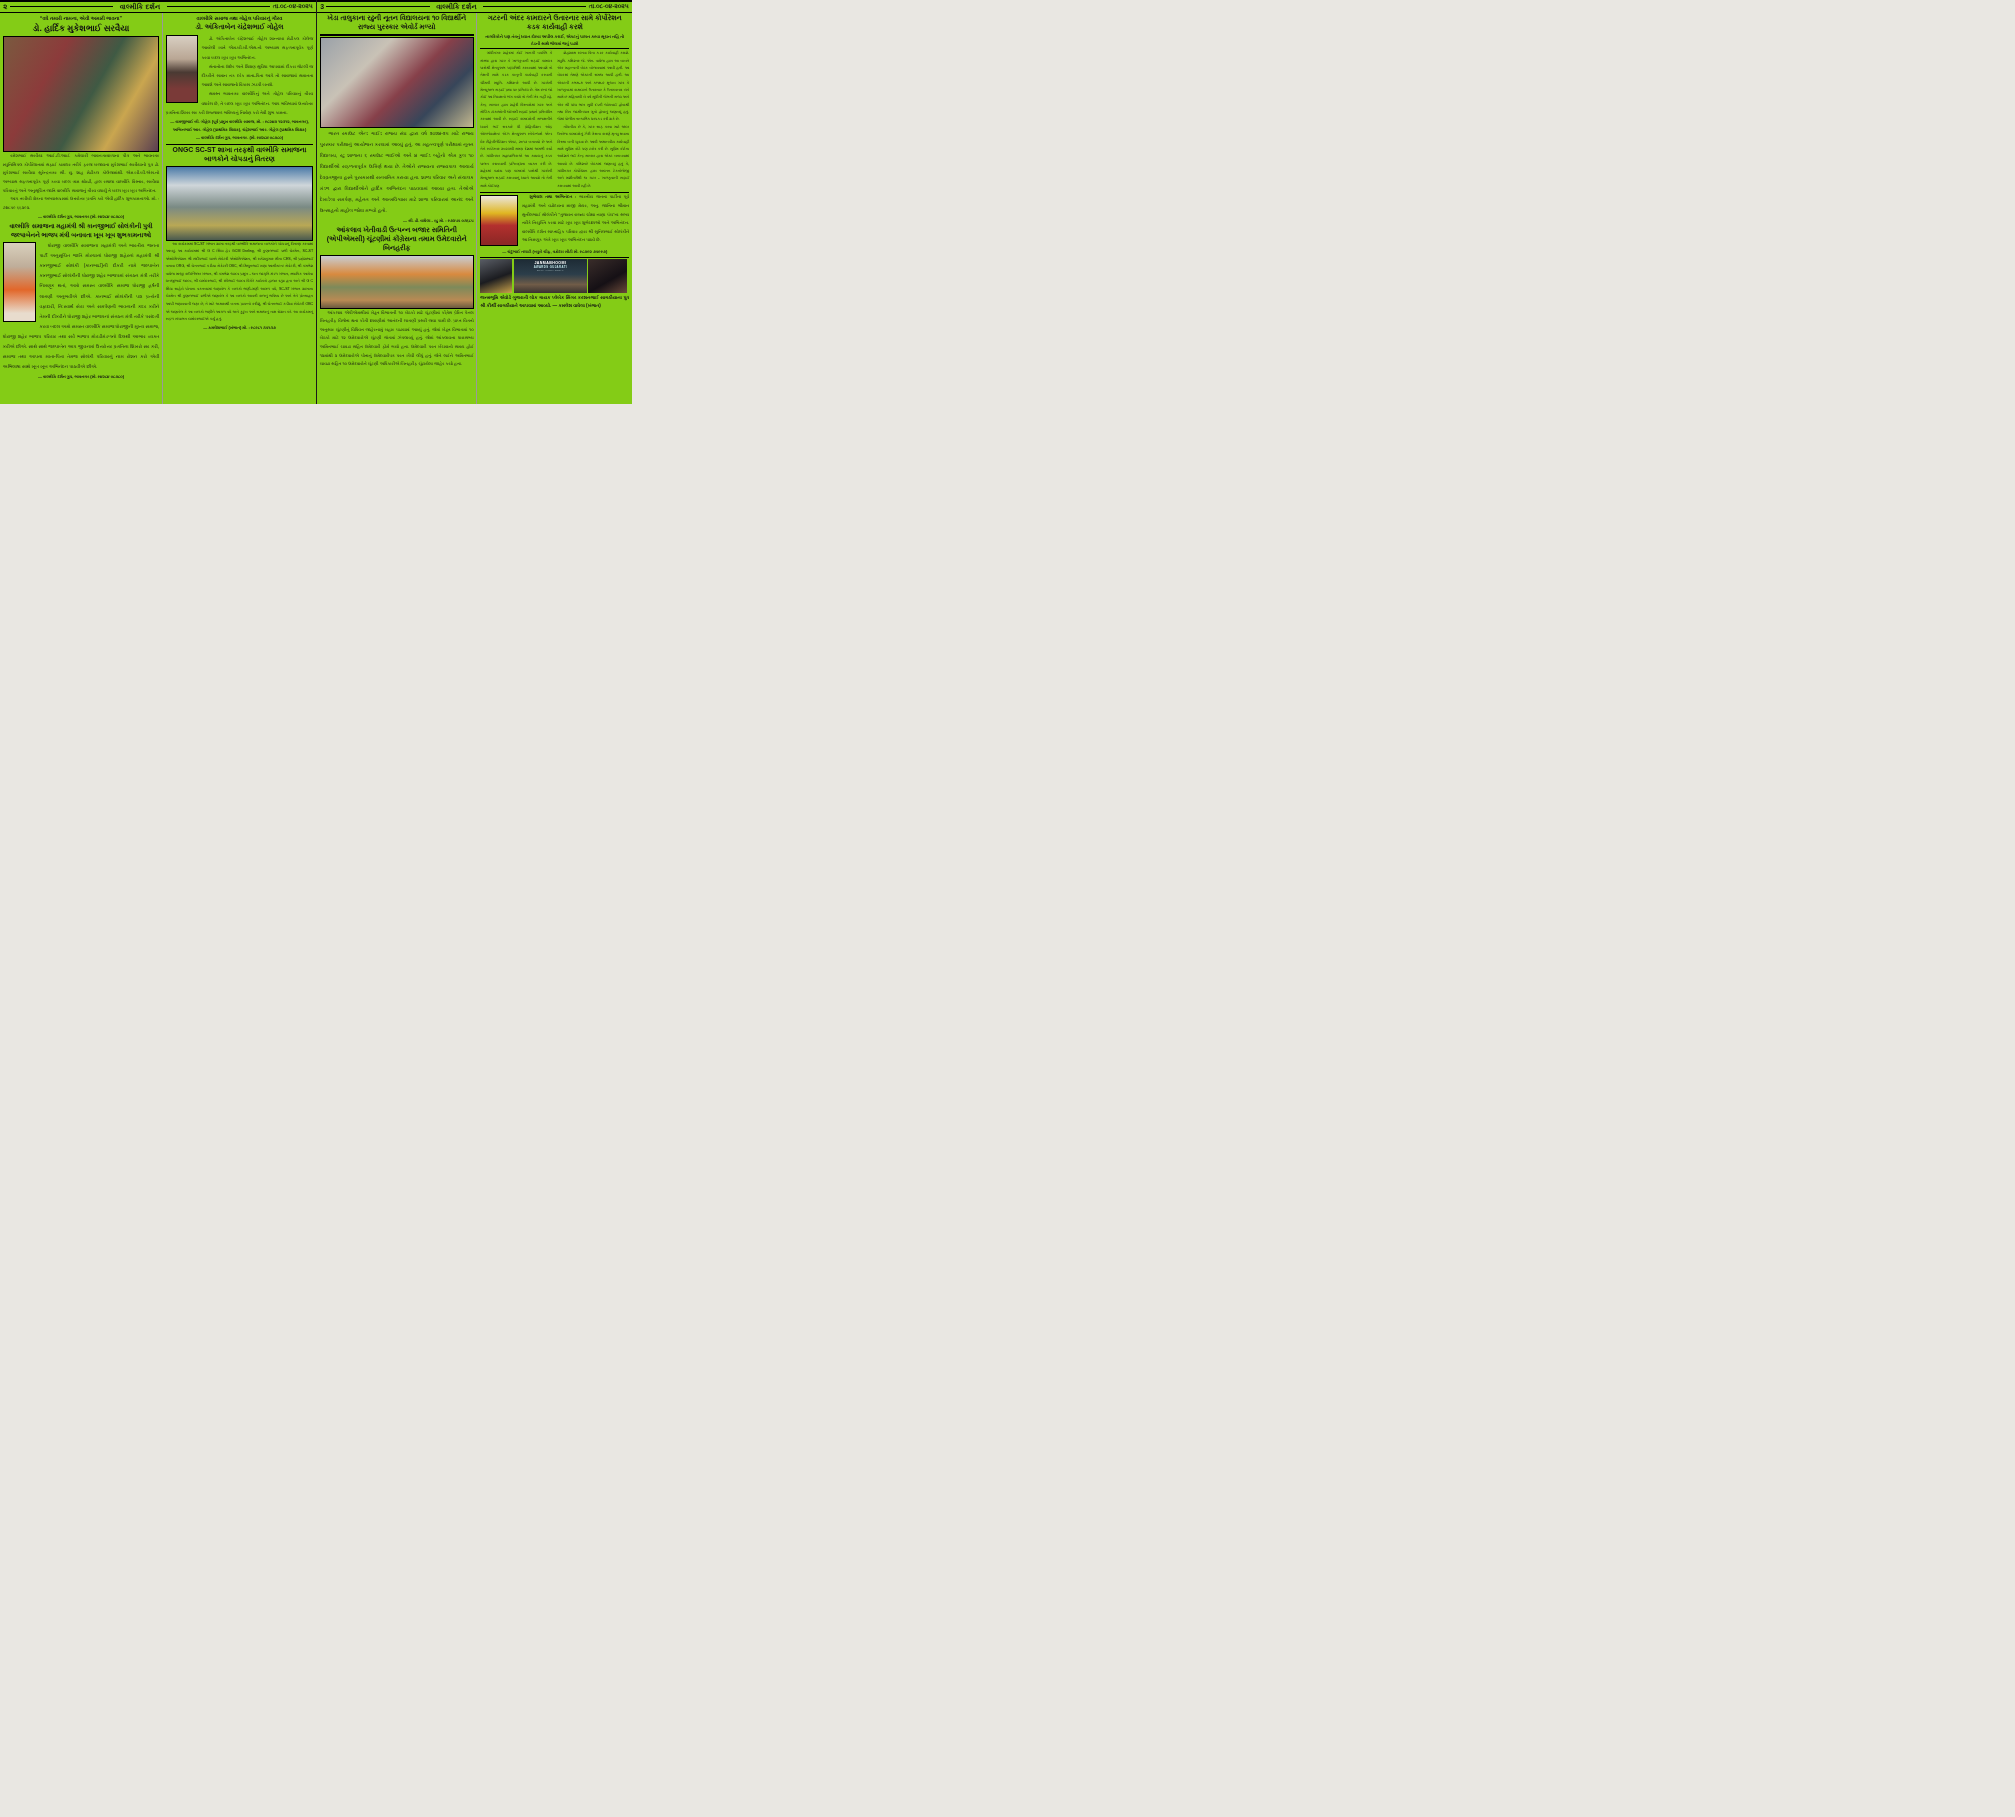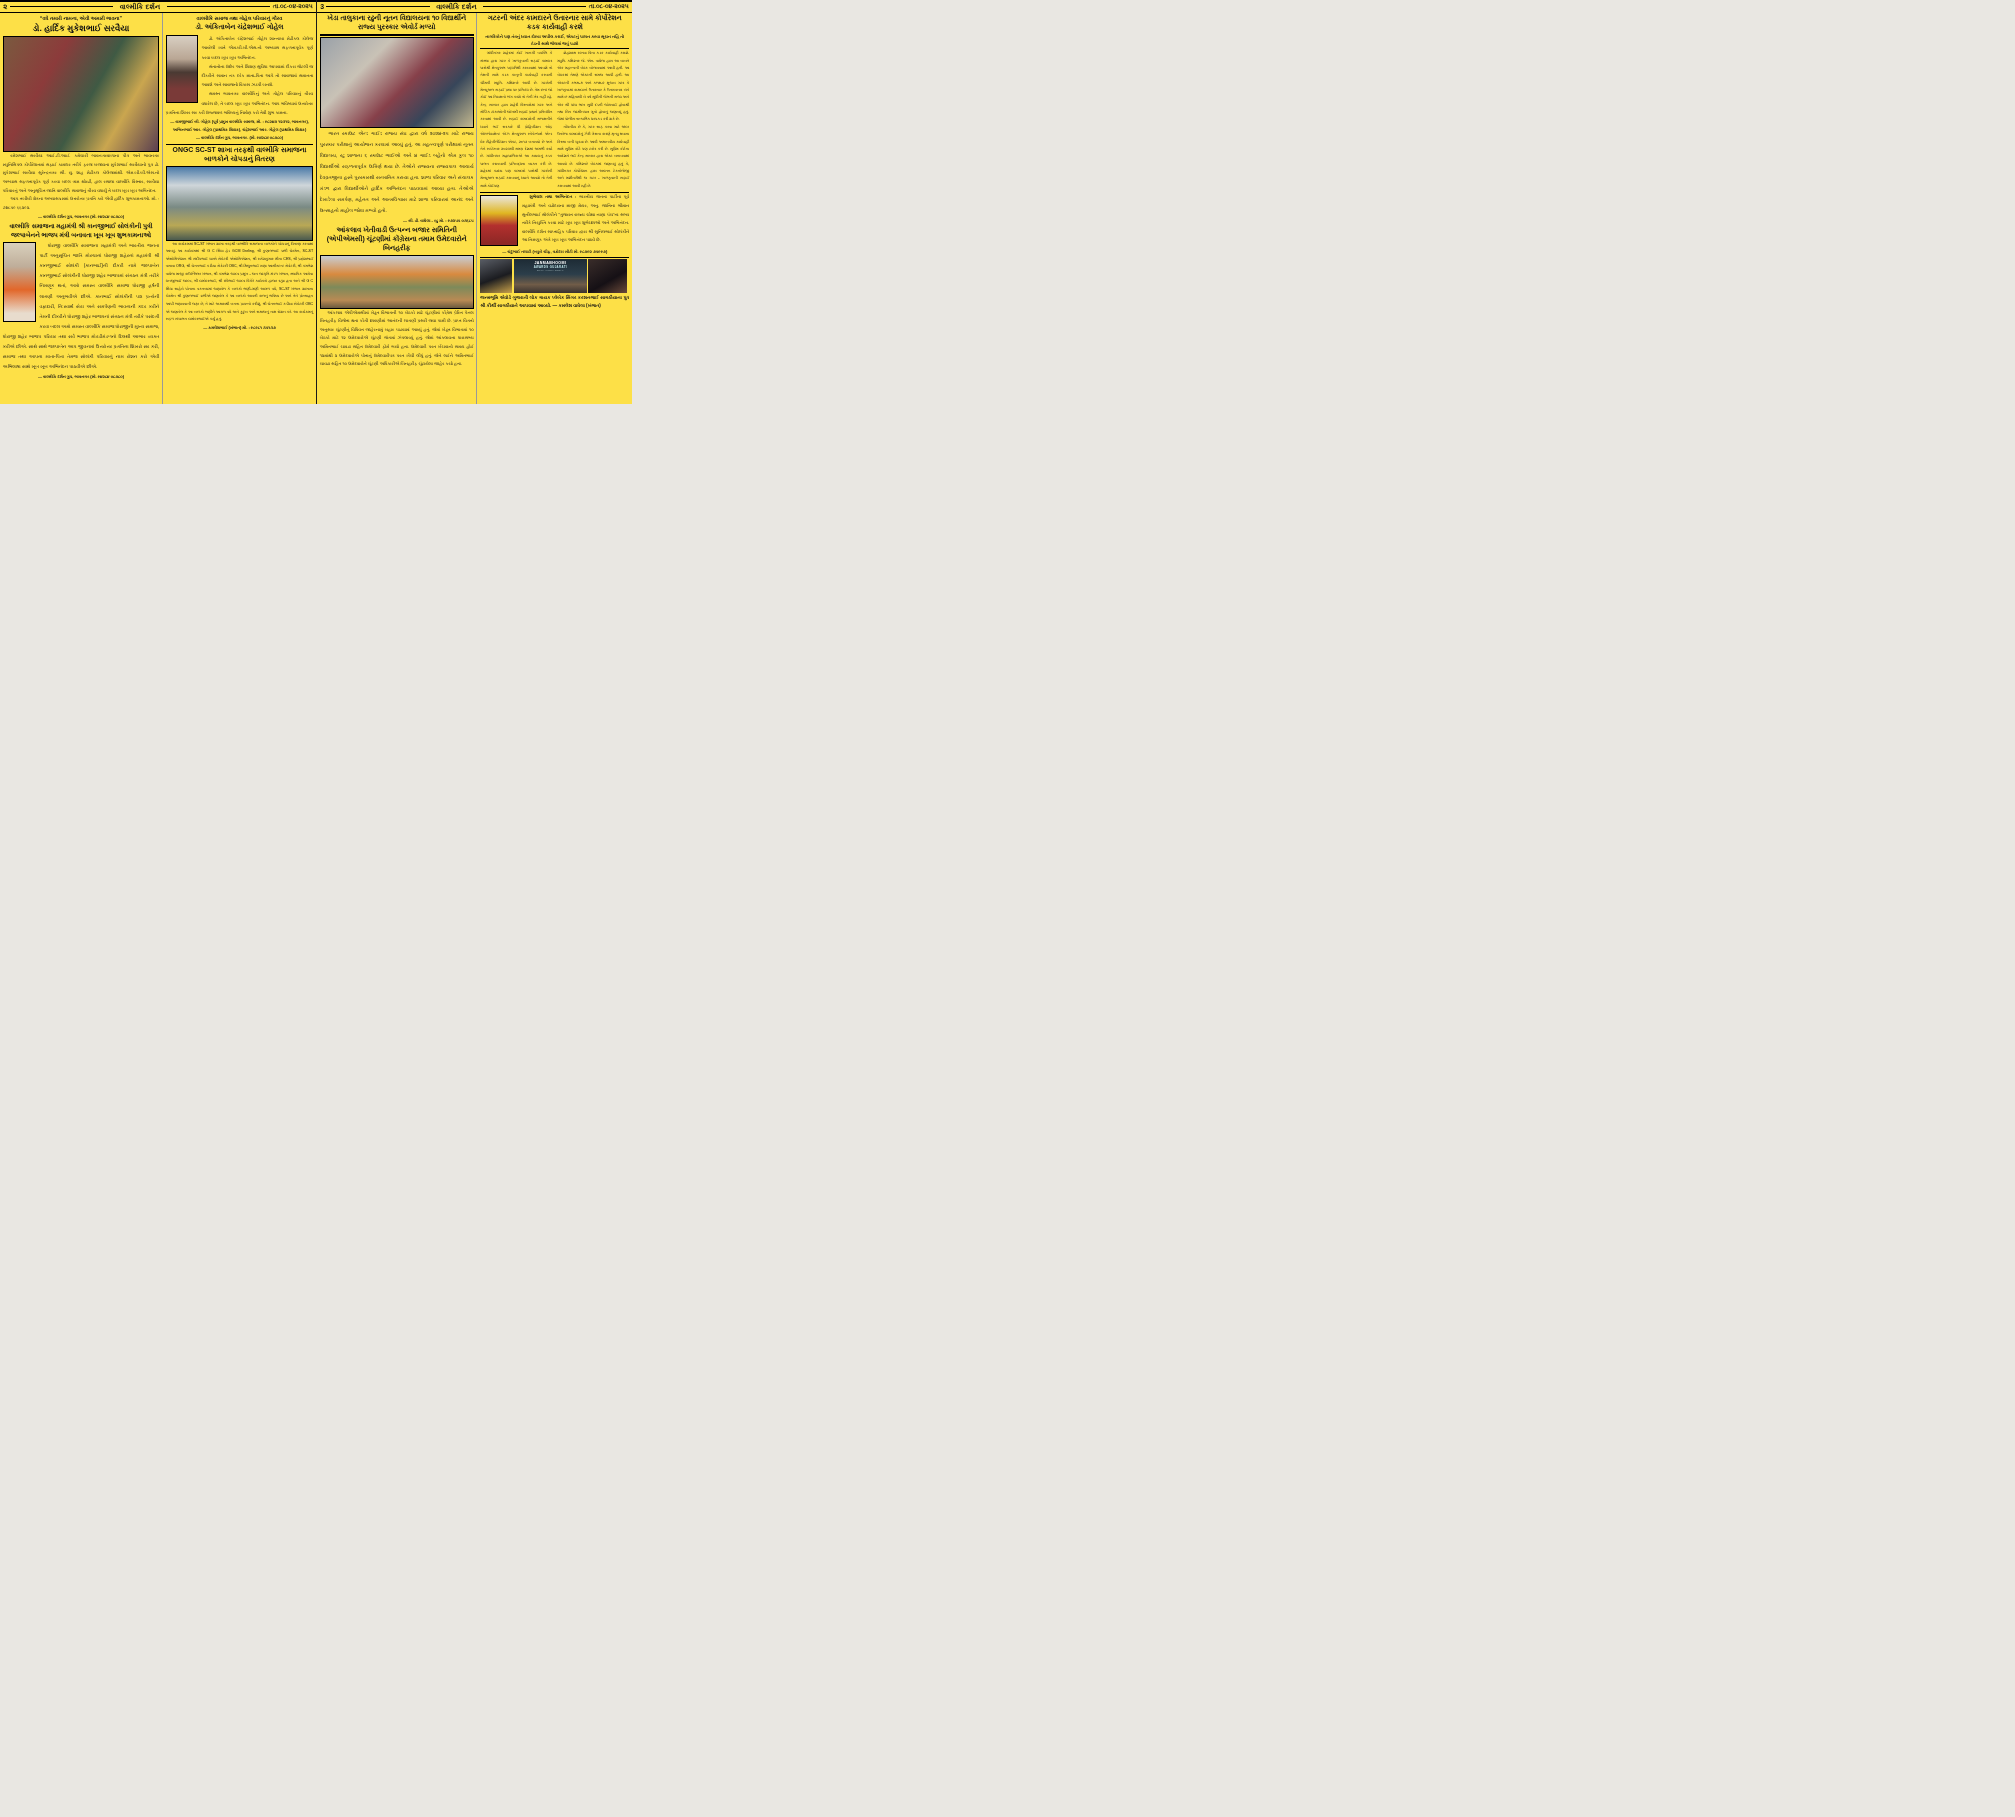--- a/index.html
+++ b/index.html
@@ -1,18 +1,18 @@
 <!DOCTYPE html>
 <html style="font-size:6.4px"><head>
 <meta charset="utf-8">
 <style>
   * { margin:0; padding:0; box-sizing:border-box; }
   html,body { background:#e9e7e2; }
   body { font-family:"Liberation Sans","DejaVu Sans",sans-serif; color:#111; }
-  .sheet { width:632px; height:404px; background:#fde047; display:flex; overflow:hidden; }
+  .sheet { width:632px; height:404px; background:#84cc16; display:flex; overflow:hidden; }
   .page { width:316px; display:flex; flex-direction:column; overflow:hidden; }
   .page.right { border-left:0.8px solid #1a1a1a; }
 
   
   .hdr { height:12.5px; border-top:2px solid #000; border-bottom:1.2px solid #000;
          display:flex; align-items:center; padding:0 3.2px; flex:0 0 auto; }
   .hdr .pno { font-size:6.9px; font-weight:800; }
   .hdr .mast { font-size:6.9px; font-weight:800; letter-spacing:0.2px; padding:0 4px; }
   .hdr .date { font-size:6px; font-weight:800; }
   .hline { flex:1; height:0.8px; background:#000; margin:0 2.4px; }

